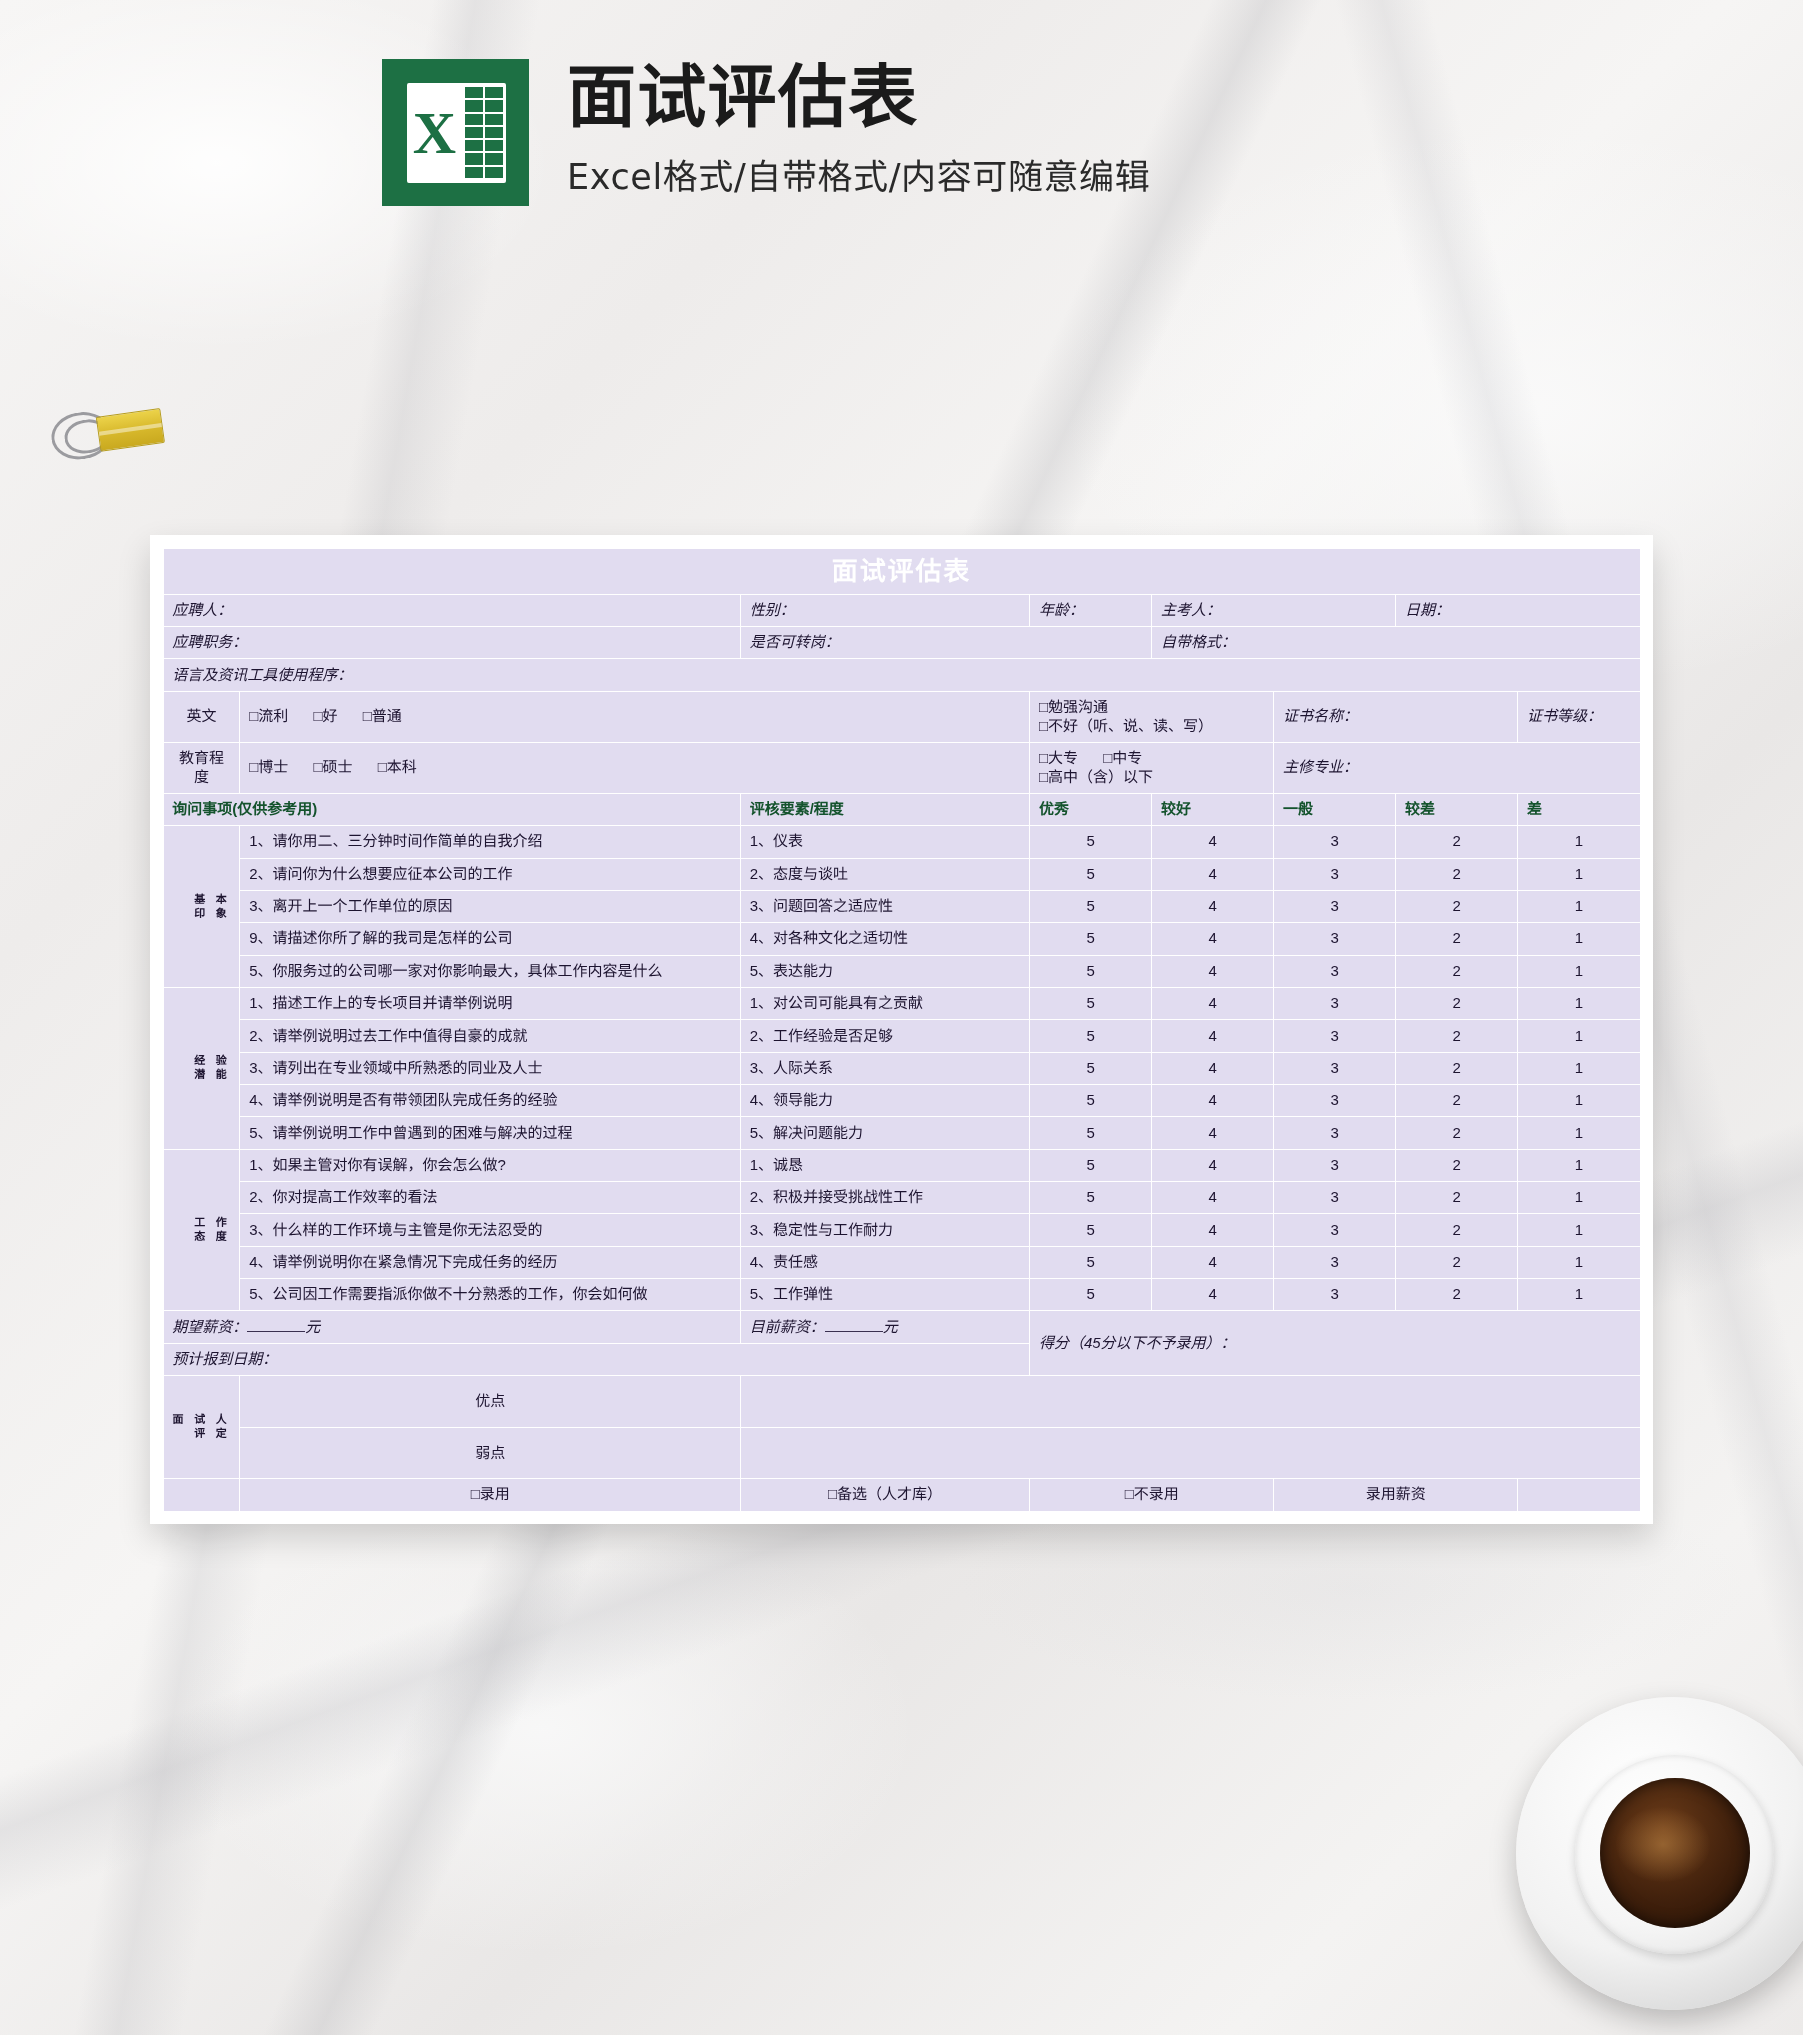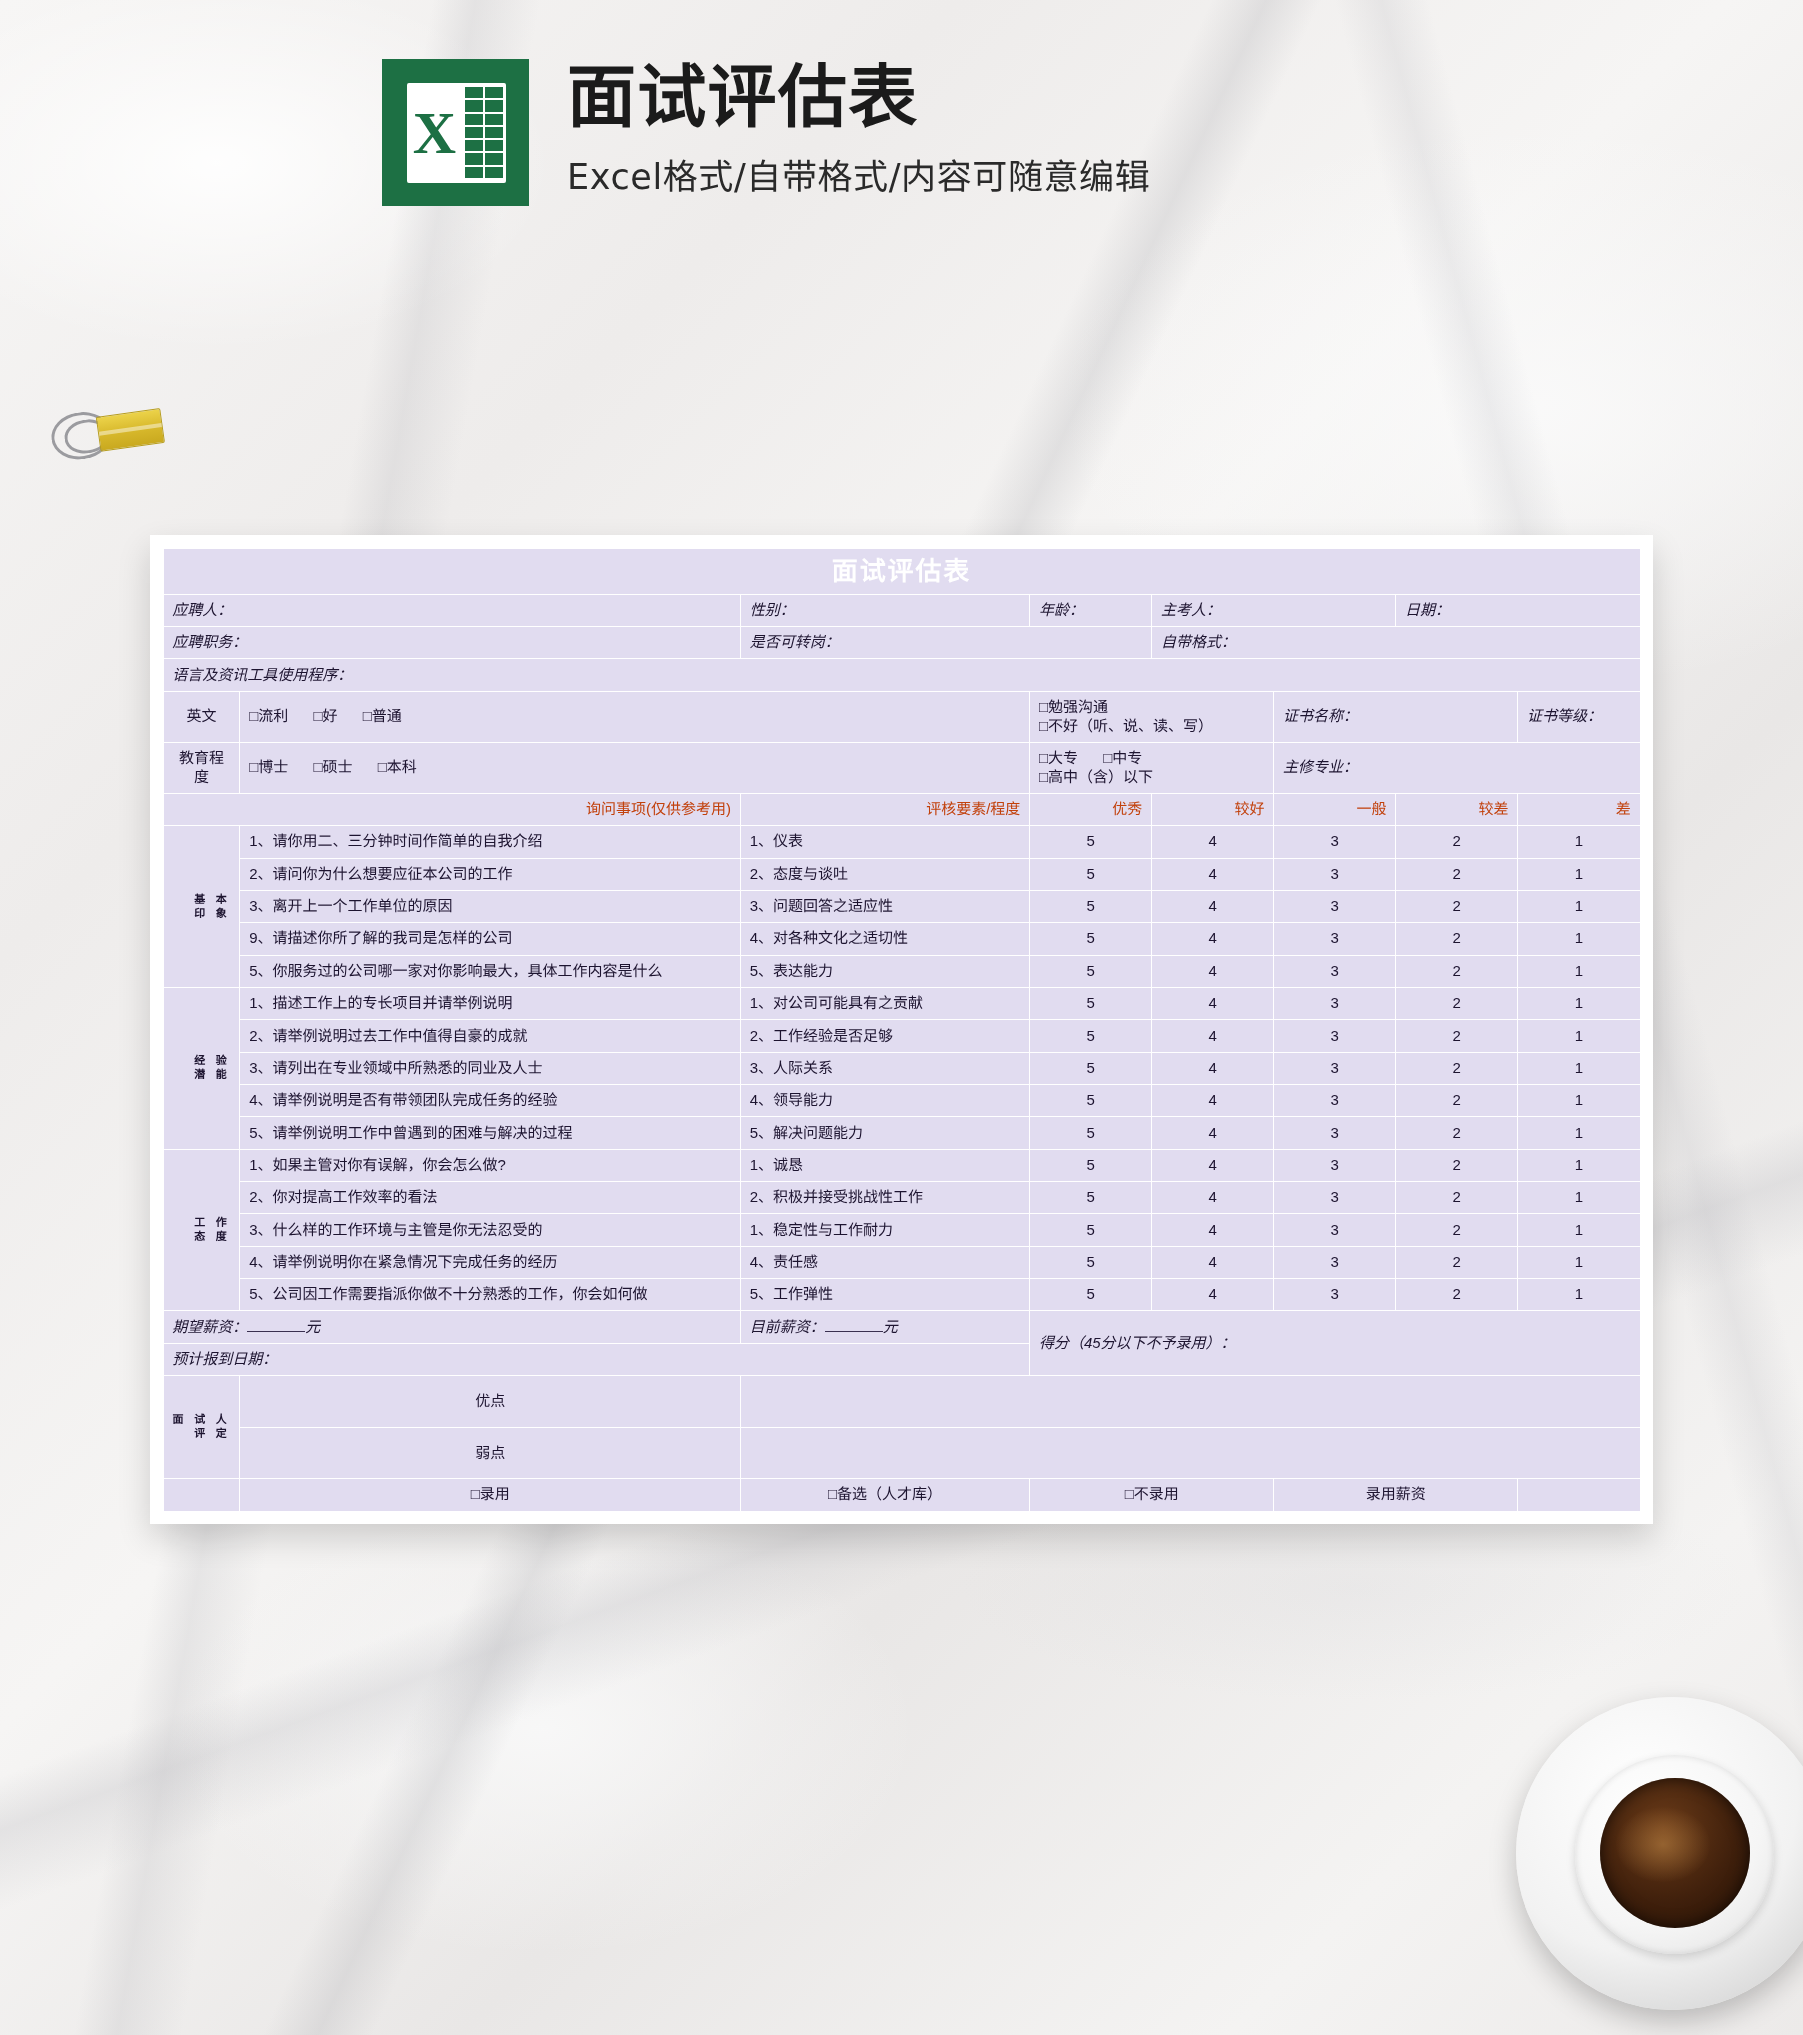--- a/index.html
+++ b/index.html
@@ -216,23 +216,23 @@
     background: #4c3f63;
     color: #ffffff;
     text-align: center;
     font-size: 26px;
     font-weight: bold;
     padding: 13.8px 0;
     letter-spacing: 1.9px;
   }
   .hdr-row td {
     background: #4c3f63;
-    color: #c2410c;
-    text-align: right;
-    font-weight: normal;
+    color: #14532d;
+    text-align: left;
+    font-weight: bold;
     font-size: 15px;
   }
   .ctr { text-align: center; }
   .lbl { white-space: nowrap; font-style: italic; }
   .cat {
     text-align: right;
     font-weight: bold;
     letter-spacing: 3.8px;
     font-size: 11px;
     line-height: 1.55;
@@ -480,21 +480,21 @@
       <td>2、你对提高工作效率的看法</td>
       <td>2、积极并接受挑战性工作</td>
       <td class="score">5</td>
       <td class="score">4</td>
       <td class="score">3</td>
       <td class="score">2</td>
       <td class="score">1</td>
     </tr>
     <tr>
       <td>3、什么样的工作环境与主管是你无法忍受的</td>
-      <td>1、稳定性与工作耐力</td>
+      <td>3、稳定性与工作耐力</td>
       <td class="score">5</td>
       <td class="score">4</td>
       <td class="score">3</td>
       <td class="score">2</td>
       <td class="score">1</td>
     </tr>
     <tr>
       <td>4、请举例说明你在紧急情况下完成任务的经历</td>
       <td>4、责任感</td>
       <td class="score">5</td>

